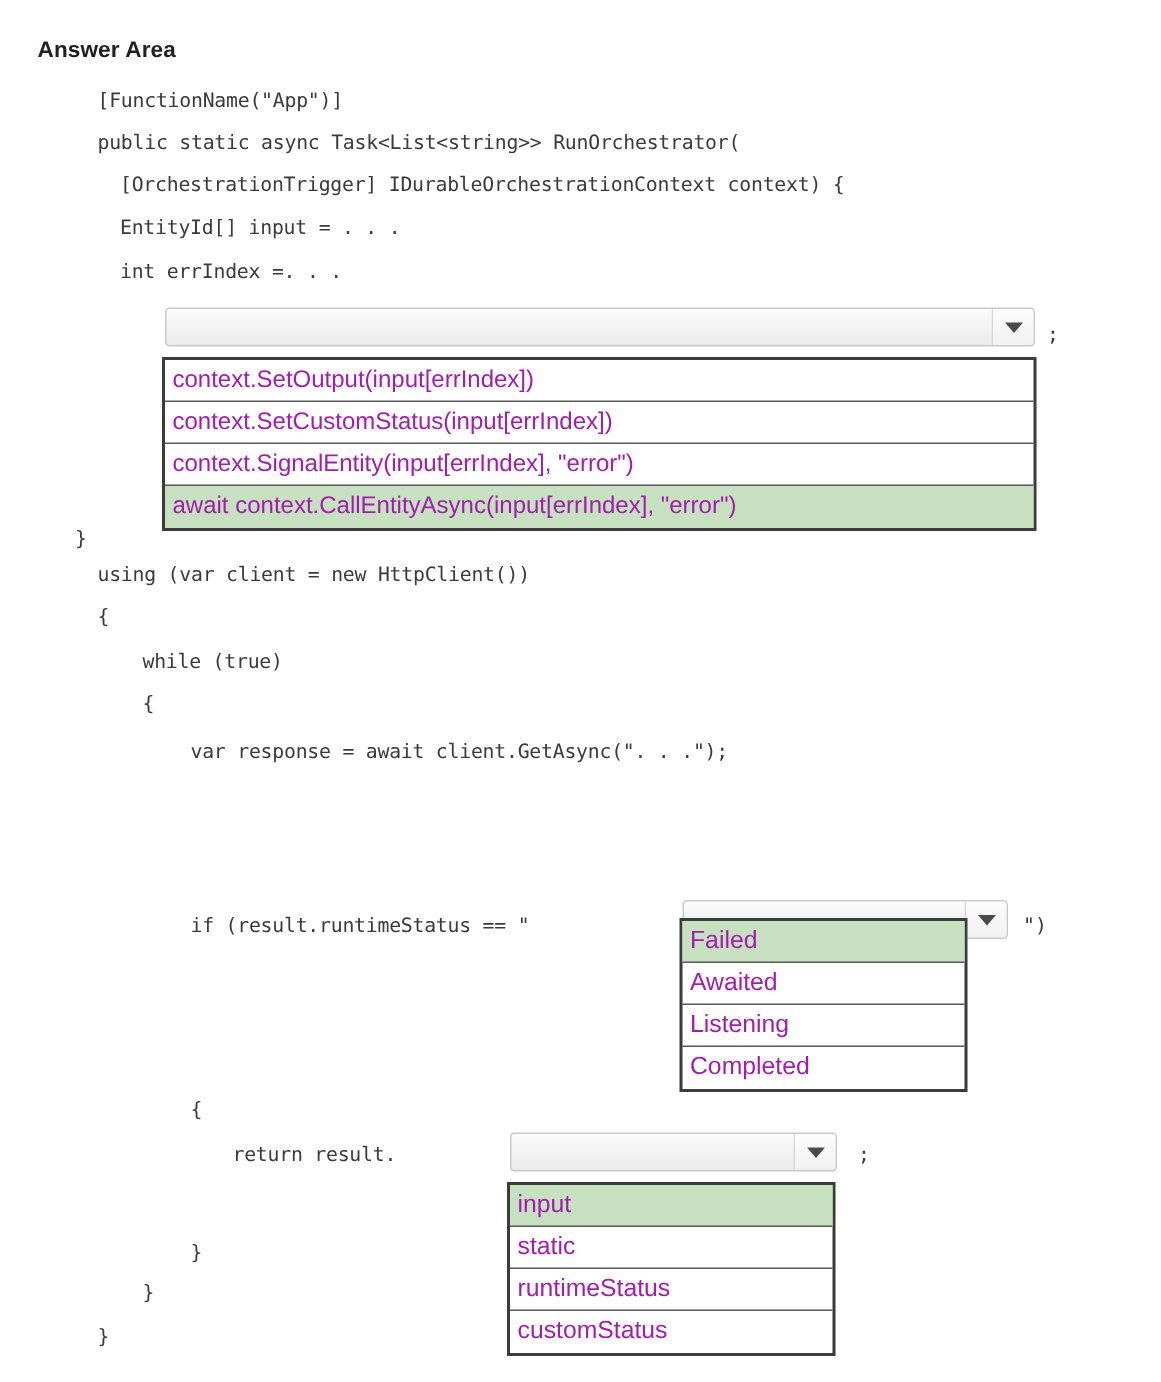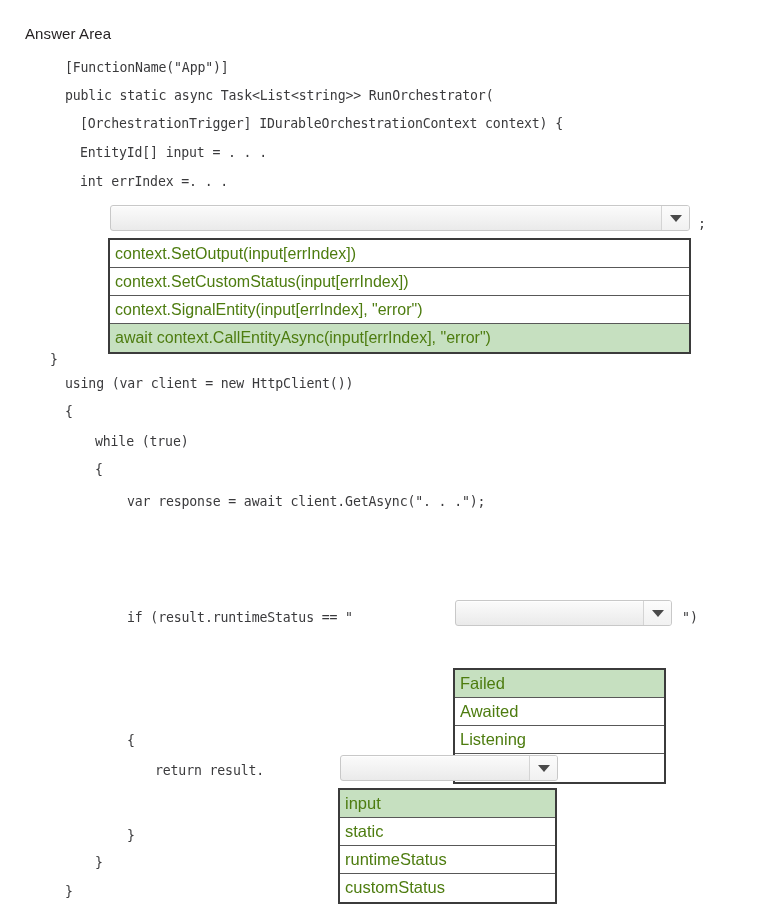--- a/index.html
+++ b/index.html
@@ -15,21 +15,21 @@
     font-family: "Liberation Sans", sans-serif;
     overflow: hidden;
   }
 
   
   #answer-area-title {
     position: absolute;
     left: 25px;
     top: 15px;
     font-size: 15px;
-    font-weight: normal;
+    font-weight: bold;
     color: #231f20;
     letter-spacing: 0.1px;
   }
 
   
   #code-block {
     position: absolute;
     left: 0;
     top: 0;
     width: 774px;
@@ -92,21 +92,21 @@
     padding: 0;
     margin: 0;
     list-style: none;
   }
   .option-item {
     height: 28px;
     line-height: 27px;
     padding-left: 5px;
     font-family: "Liberation Sans", sans-serif;
     font-size: 16.5px;
-    color: #4d7c0f;
+    color: #a21caf;
     border-bottom: 1px solid #585858;
     white-space: nowrap;
     overflow: hidden;
   }
   .option-item:last-child { border-bottom: none; }
   .option-item.selected { background: #c6e0c0; }
 
   .list-wide .option-item { font-size: 16px; }
 
   
@@ -155,21 +155,21 @@
       <li class="option-item">context.SetCustomStatus(input[errIndex])</li>
       <li class="option-item">context.SignalEntity(input[errIndex], "error")</li>
       <li class="option-item selected">await context.CallEntityAsync(input[errIndex], "error")</li>
     </ul>
     <div class="select-box" style="left: 455px; top: 600px; width: 217px; height: 26px;">
       <div class="select-value"></div>
       <div class="select-arrow-cell">
         <span class="arrow-glyph"></span>
       </div>
     </div>
-    <ul class="option-list" style="left: 453px; top: 668px; width: 213px;">
+    <ul class="option-list" style="left: 453px; top: 612px; width: 192px;">
       <li class="option-item selected">Failed</li>
       <li class="option-item">Awaited</li>
       <li class="option-item">Listening</li>
       <li class="option-item">Completed</li>
     </ul>
     <div class="select-box" style="left: 340px; top: 755px; width: 218px; height: 26px;">
       <div class="select-value"></div>
       <div class="select-arrow-cell">
         <span class="arrow-glyph"></span>
       </div>

